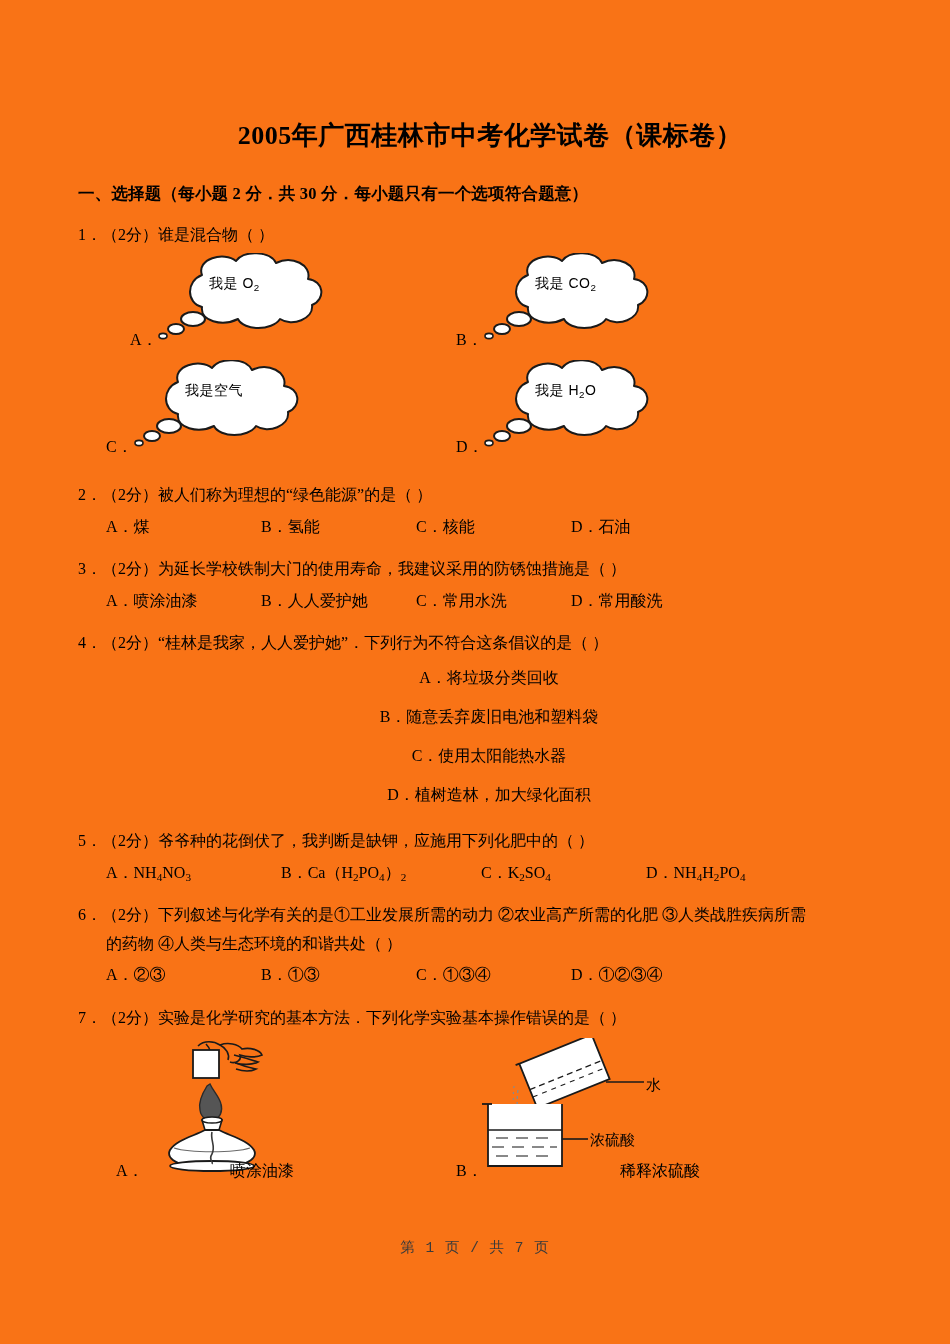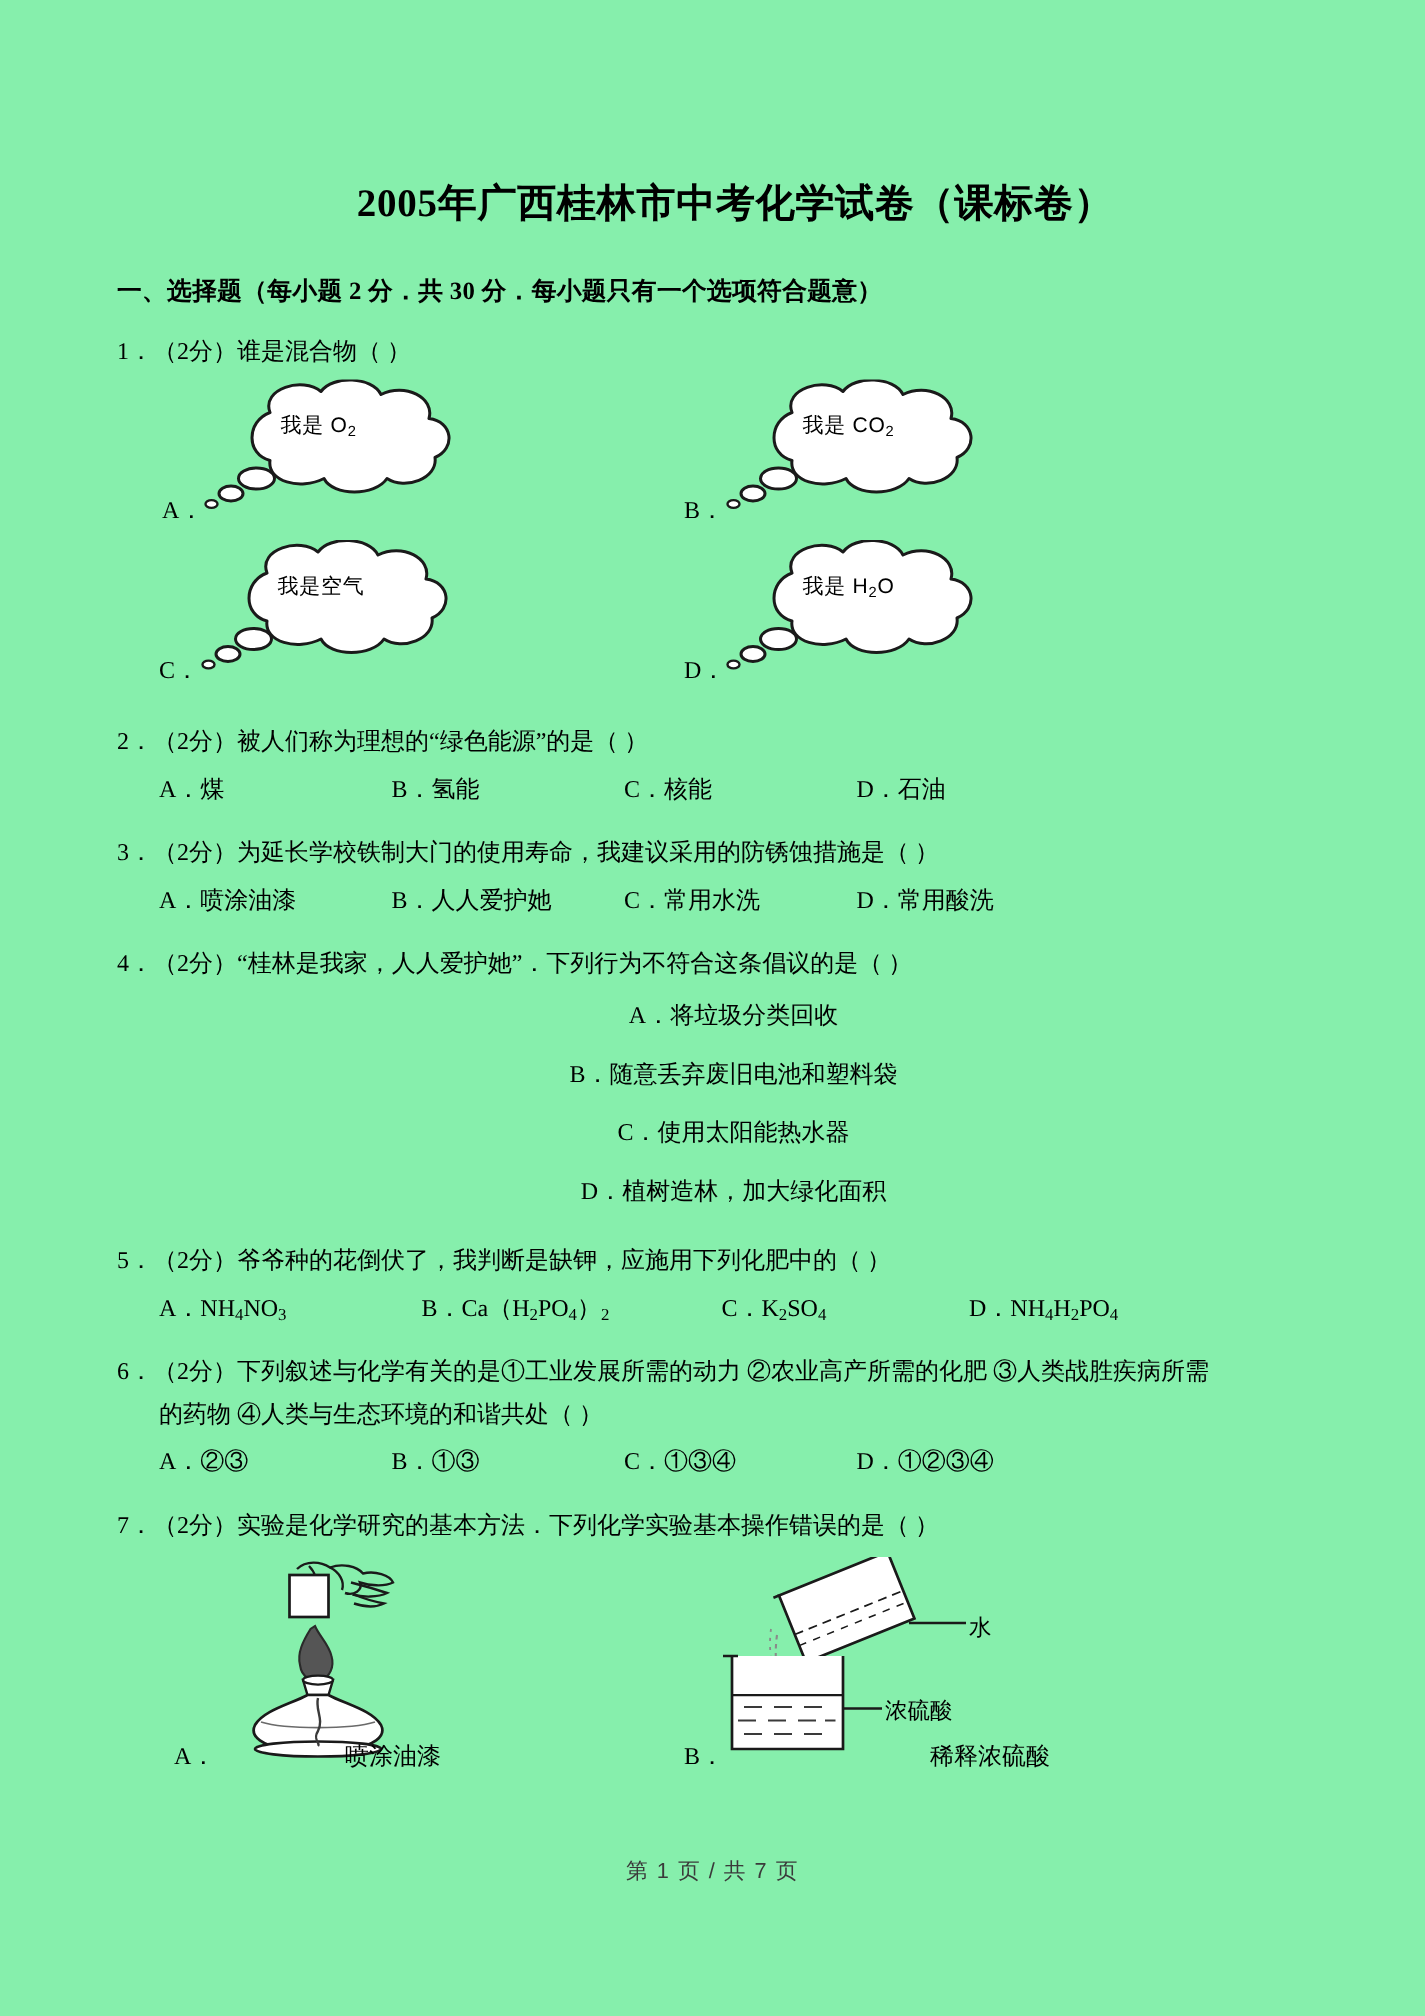--- a/index.html
+++ b/index.html
@@ -13,21 +13,21 @@
     position: relative;
     font-family: "Liberation Serif", "DejaVu Serif", serif;
     color: #000000;
     overflow: hidden;
   }
   .page {
     position: absolute;
     left: 0; top: 0;
     width: 950px;
     height: 1344px;
-    background: #86efac;
+    background: #f97316;
   }
   .content {
     position: absolute;
     left: 78px;
     top: 118px;
     width: 794px;
   }
 
   
   .doc-title {
@@ -97,21 +97,21 @@
   .bubble-grid {
     position: relative;
     height: 215px;
     margin-top: 4px;
   }
   .bubble-cell {
     position: absolute;
     width: 330px;
     height: 100px;
   }
-  .bc-a { left: 4px;  top: 0px; }
+  .bc-a { left: 26px;  top: 0px; }
   .bc-b { left: 352px; top: 0px; }
   .bc-c { left: 2px;  top: 107px; }
   .bc-d { left: 352px; top: 107px; }
 
   .bubble-letter {
     position: absolute;
     left: 26px;
     bottom: 2px;
     font-size: 16px;
   }
@@ -167,21 +167,21 @@
 
   
   .footer {
     position: absolute;
     left: 0;
     top: 1238px;
     width: 950px;
     text-align: center;
     font-size: 14.5px;
     color: #3a3a3a;
-    font-family: Liberation Sans, sans-serif;
+    font-family: Liberation Mono, monospace;
     letter-spacing: 1px;
   }
 </style>
 </head>
 <body>
 
 <div class="page">
   <div class="content">
 
     <div class="doc-title">2005年广西桂林市中考化学试卷（课标卷）</div>

